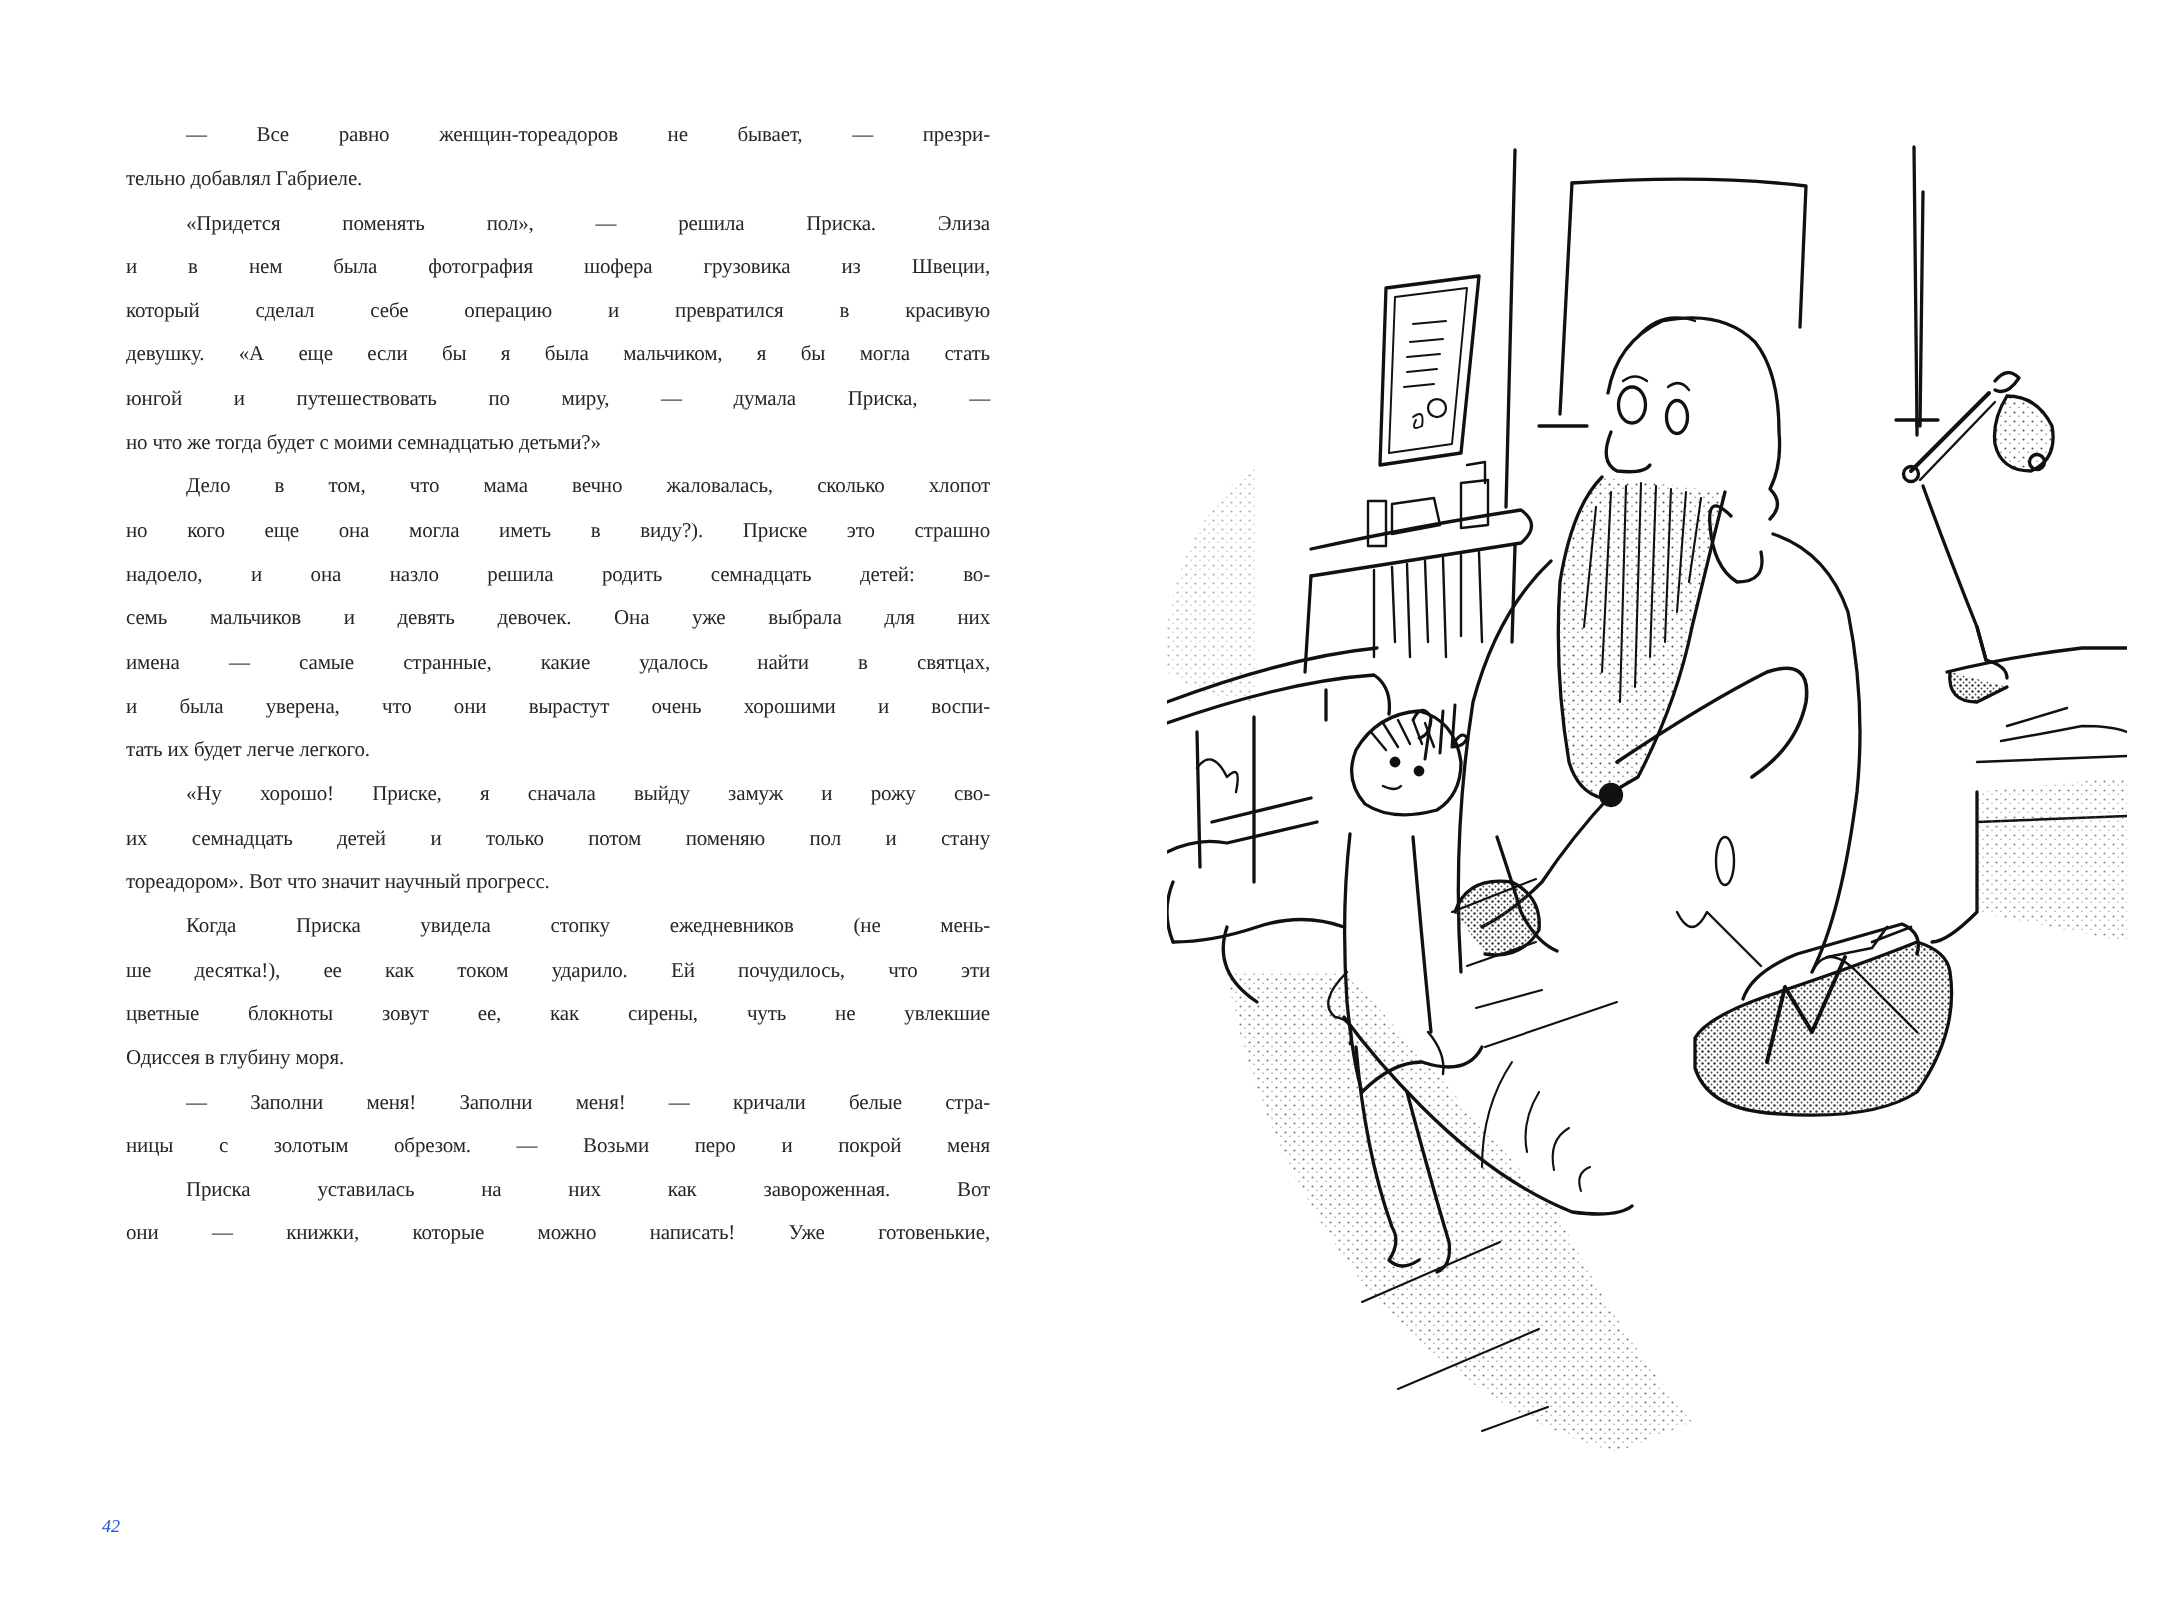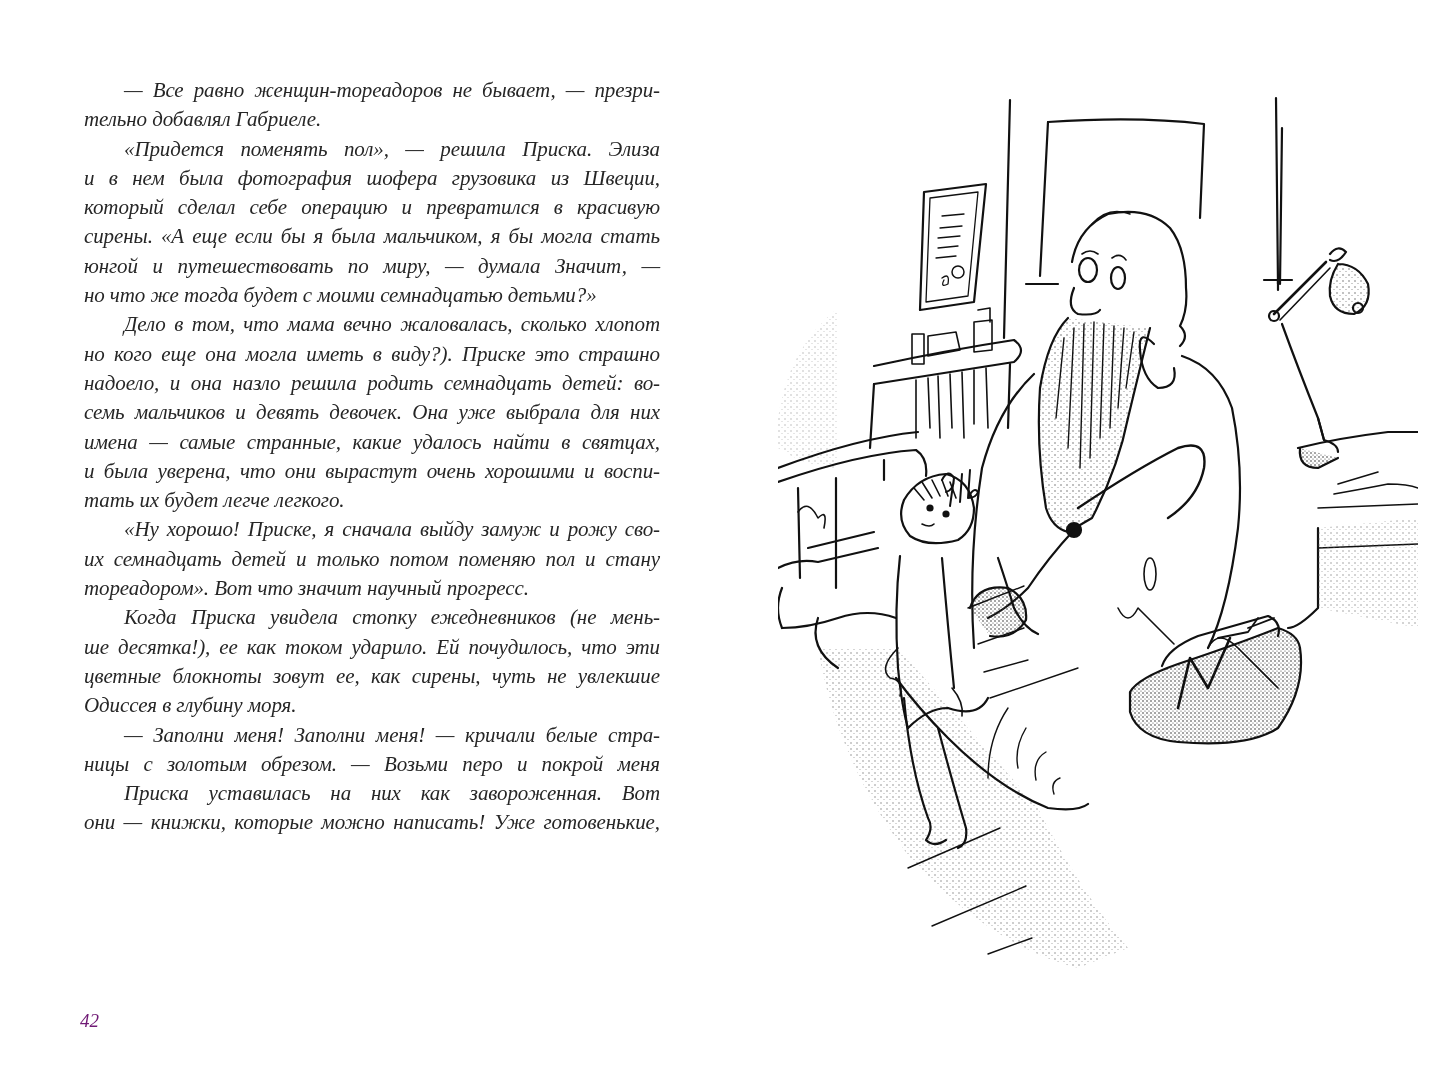--- a/index.html
+++ b/index.html
@@ -33,36 +33,35 @@
     .text-block {
       position: absolute;
       left: 84px;
       top: 76px;
       width: 576px;
     }
     .line {
       display: block;
       height: 29.3px;
       line-height: 29.3px;
-      font-size: 21px;
+      font-size: 14px;
       white-space: nowrap;
       text-align: justify;
       text-align-last: justify;
       letter-spacing: -0.1px;
-      font-style: italic;
     }
     .line.indent { padding-left: 40px; }
     .line.last { text-align-last: left; }
     .page-number {
       position: absolute;
-      left: 80px;
+      left: 68px;
       top: 1010px;
-      font-size: 19px;
+      font-size: 12px;
       font-style: italic;
-      color: #701a75;
+      color: #1d4ed8;
     }
     .illustration {
       position: absolute;
       left: 778px;
       top: 88px;
       width: 640px;
       height: 900px;
     }
     .illustration svg { width: 100%; height: 100%; display: block; }
   </style>
@@ -71,22 +70,22 @@
 
 <div class="spread">
 
   <div class="page-left">
     <div class="text-block" id="text-block">
         <span class="line indent">— Все равно женщин-тореадоров не бывает, — презри-</span>
         <span class="line last">тельно добавлял Габриеле.</span>
         <span class="line indent">«Придется поменять пол», — решила Приска. Элиза</span>
         <span class="line">и в нем была фотография шофера грузовика из Швеции,</span>
         <span class="line">который сделал себе операцию и превратился в красивую</span>
-        <span class="line">сирены. «А еще если бы я была мальчиком, я бы могла стать</span>
-        <span class="line">юнгой и путешествовать по миру, — думала Значит, —</span>
+        <span class="line">девушку. «А еще если бы я была мальчиком, я бы могла стать</span>
+        <span class="line">юнгой и путешествовать по миру, — думала Приска, —</span>
         <span class="line last">но что же тогда будет с моими семнадцатью детьми?»</span>
         <span class="line indent">Дело в том, что мама вечно жаловалась, сколько хлопот</span>
         <span class="line">но кого еще она могла иметь в виду?). Приске это страшно</span>
         <span class="line">надоело, и она назло решила родить семнадцать детей: во-</span>
         <span class="line">семь мальчиков и девять девочек. Она уже выбрала для них</span>
         <span class="line">имена — самые странные, какие удалось найти в святцах,</span>
         <span class="line">и была уверена, что они вырастут очень хорошими и воспи-</span>
         <span class="line last">тать их будет легче легкого.</span>
         <span class="line indent">«Ну хорошо! Приске, я сначала выйду замуж и рожу сво-</span>
         <span class="line">их семнадцать детей и только потом поменяю пол и стану</span>

